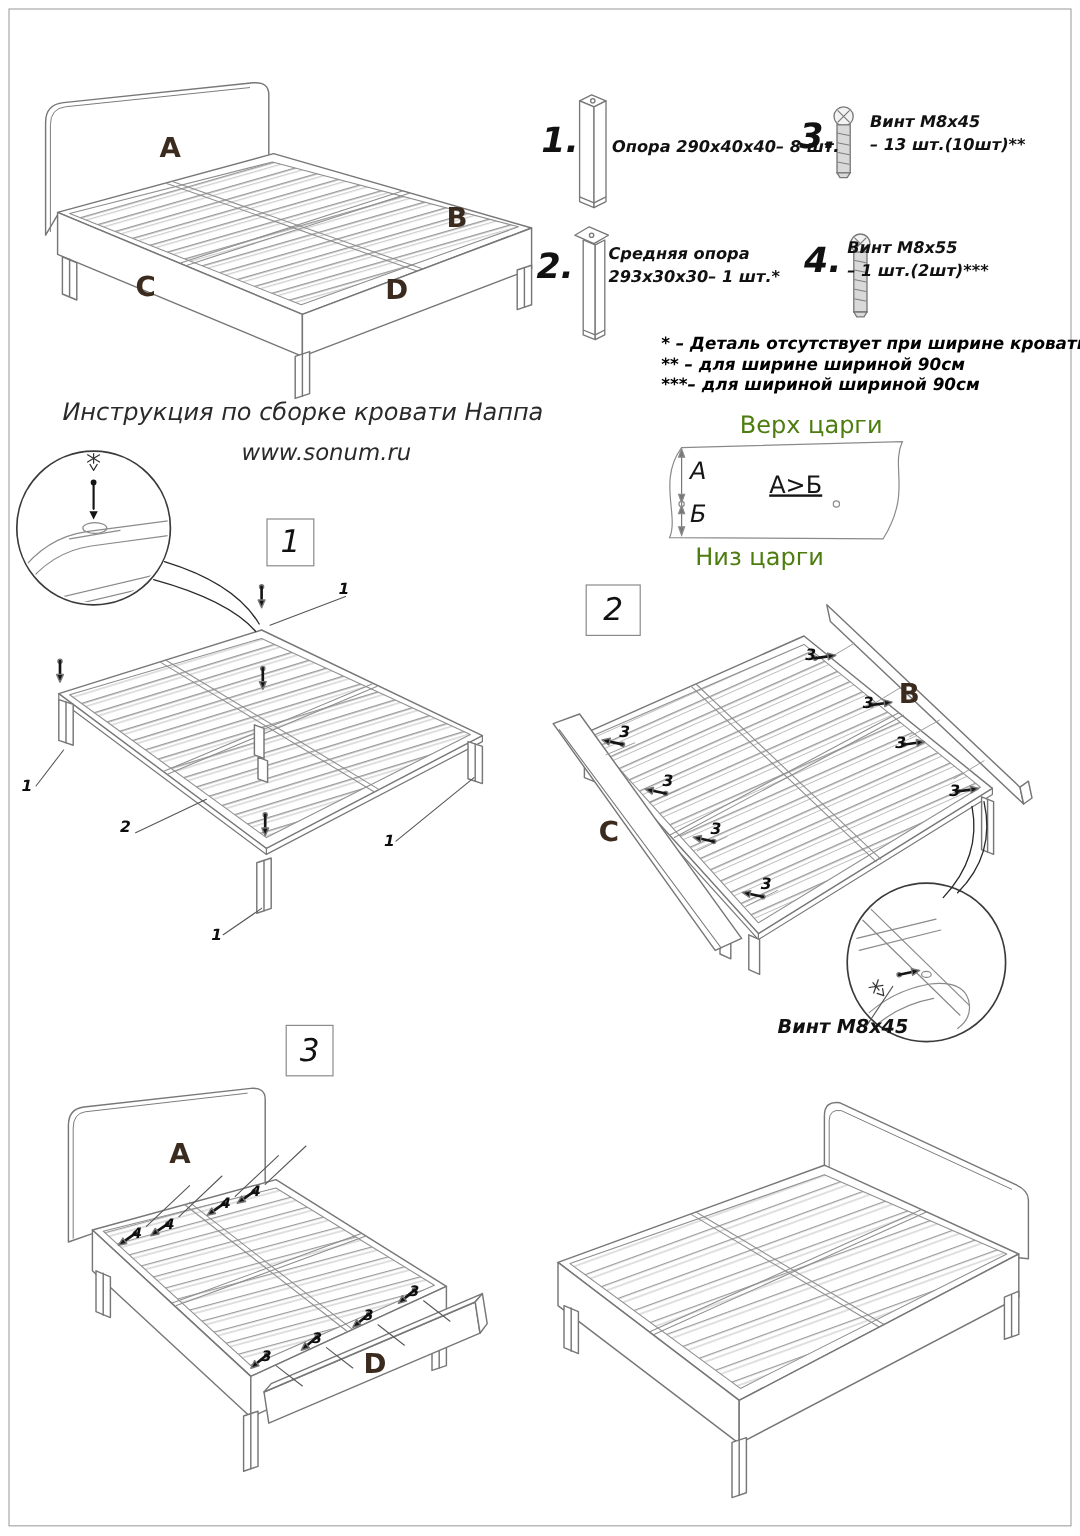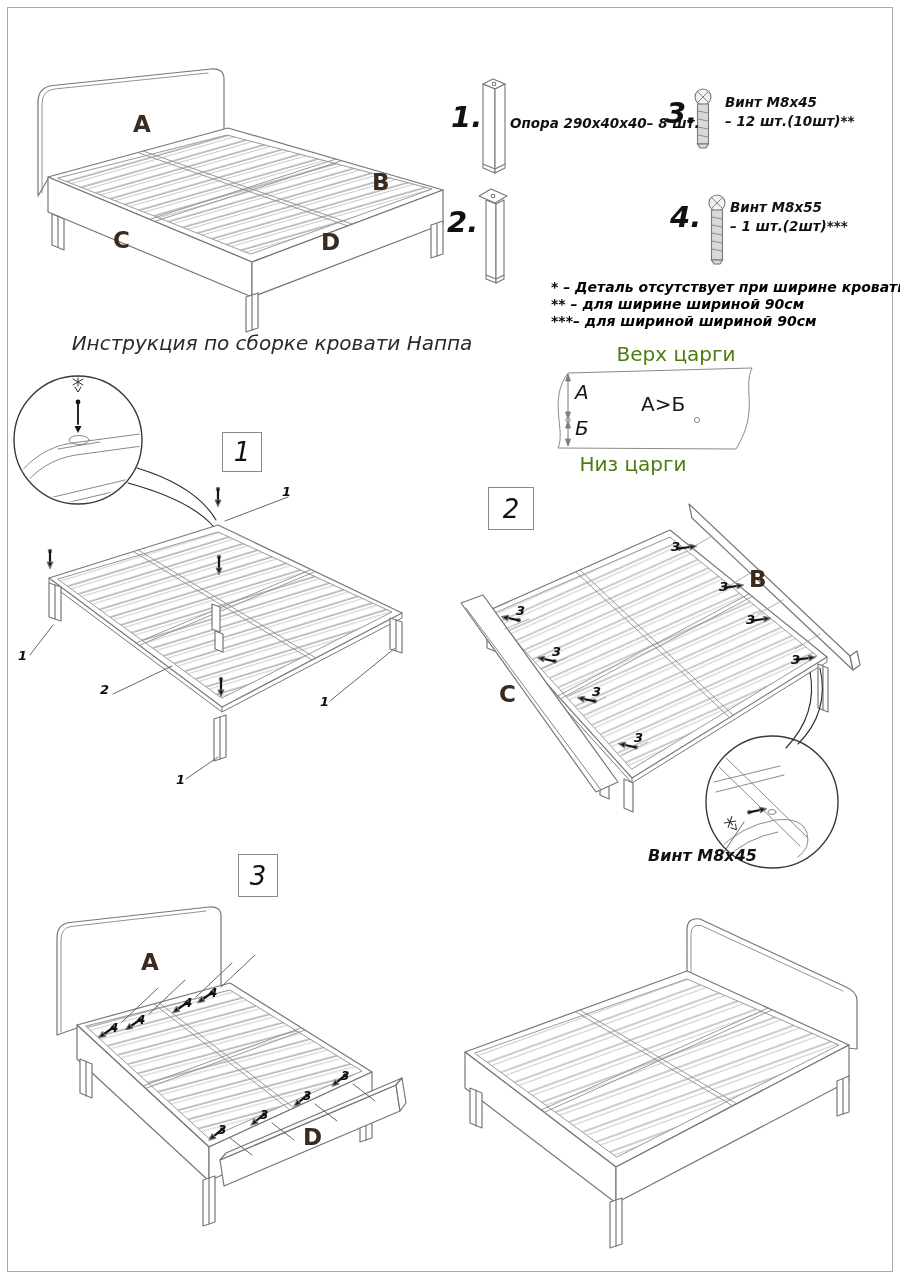--- a/index.html
+++ b/index.html
@@ -1,28 +1,28 @@
 <!DOCTYPE html>
 <html><head>
 <meta charset="utf-8">
 <style>
   html,body{margin:0;padding:0;background:#e8e8e8;}
   #page{position:relative;width:900px;height:1280px;background:#ffffff;overflow:hidden;
         font-family:"DejaVu Sans",sans-serif;color:#1b1b1b;}
   #art{position:absolute;left:0;top:0;}
   .abs{position:absolute;white-space:nowrap;}
-  .title{font:italic 20px "DejaVu Sans",sans-serif;color:#2a2a2a;text-align:center;width:440px;}
+  .title{font:italic 20px "DejaVu Sans",sans-serif;color:#2a2a2a;text-align:left;width:440px;}
   .web{font:italic 19px "DejaVu Sans",sans-serif;color:#2a2a2a;text-align:center;width:440px;}
   .partnum{font:italic 600 29px "DejaVu Sans",sans-serif;color:#111;}
   .partdesc{font:italic 600 13.5px/19px "DejaVu Sans",sans-serif;color:#111;}
   .note{font:italic 600 14px/17px "DejaVu Sans",sans-serif;color:#000;}
   .note.first{font-weight:700;}
   .cargatitle{font:20px "DejaVu Sans",sans-serif;color:#4d7c0f;text-align:center;}
   .dimlabel{font:italic 20px "DejaVu Sans",sans-serif;color:#161616;}
-  .relation{font:20px "DejaVu Sans",sans-serif;color:#161616;}
+  .relation{font:20px "DejaVu Sans",sans-serif;color:#161616;text-decoration:underline;}
   .stepbox{border:1.3px solid #8a8a8a;background:#fff;display:flex;align-items:center;justify-content:center;
            font:italic 26px "DejaVu Sans",sans-serif;color:#111;}
   .plabel{font:700 23px "DejaVu Sans",sans-serif;color:#3b2a1e;}
   .callout{font:italic 600 13px "DejaVu Sans",sans-serif;color:#0d0d0d;}
   .callout.sm{font-size:12px;}
   .screwnote{font:italic 600 16px "DejaVu Sans",sans-serif;color:#111;}
 </style>
 </head>
 <body>
 
@@ -313,36 +313,41 @@
   <span class="abs plabel" style="left:133px;top:111px">A</span>
   <span class="abs plabel" style="left:372px;top:169px">B</span>
   <span class="abs plabel" style="left:113px;top:227px">C</span>
   <span class="abs plabel" style="left:321px;top:229px">D</span>
 
   <span class="abs partnum" style="left:451px;top:100px">1.</span>
   <div class="abs partdesc" style="left:510px;top:114px">
     <div>Опора 290x40x40– 8 шт.</div>
   </div>
   <span class="abs partnum" style="left:447px;top:205px">2.</span>
+  <div class="abs partdesc" style="left:507px;top:203px">
+    <div>Средняя опора</div>
+    <div>293x30x30– 1 шт.*</div>
+  </div>
   <span class="abs partnum" style="left:666px;top:96px">3.</span>
   <div class="abs partdesc" style="left:725px;top:93px">
     <div>Винт М8х45</div>
-    <div>– 12 шт.(10шт)**</div>
+    <div>– 13 шт.(10шт)**</div>
   </div>
   <span class="abs partnum" style="left:670px;top:200px">4.</span>
-  <div class="abs partdesc" style="left:730px;top:198px">
+  <div class="abs partdesc" style="left:706px;top:198px">
     <div>Винт М8х55</div>
     <div>– 1 шт.(2шт)***</div>
   </div>
 
   <div class="abs note first" style="left:551px;top:279px">* – Деталь отсутствует при ширине кровати 90см</div>
   <div class="abs note" style="left:551px;top:296px">** – для ширине шириной 90см</div>
   <div class="abs note" style="left:551px;top:313px">***– для шириной шириной 90см</div>
 
   <div class="abs title" style="left:52px;top:331px">Инструкция по сборке кровати Наппа</div>
+  <div class="abs web" style="left:52px;top:366px">www.sonum.ru</div>
 
   <div class="abs cargatitle" style="left:586px;top:342px;width:180px">Верх царги</div>
   <div class="abs cargatitle" style="left:558px;top:452px;width:150px">Низ царги</div>
   <span class="abs dimlabel" style="left:575px;top:380px">А</span>
   <span class="abs dimlabel" style="left:575px;top:416px">Б</span>
   <span class="abs relation" style="left:641px;top:392px">А&gt;Б</span>
 
   <div class="abs stepbox" style="left:222px;top:432px;width:38px;height:38px">1</div>
   <div class="abs stepbox" style="left:488px;top:487px;width:44px;height:41px">2</div>
   <div class="abs stepbox" style="left:238px;top:854px;width:38px;height:41px">3</div>

